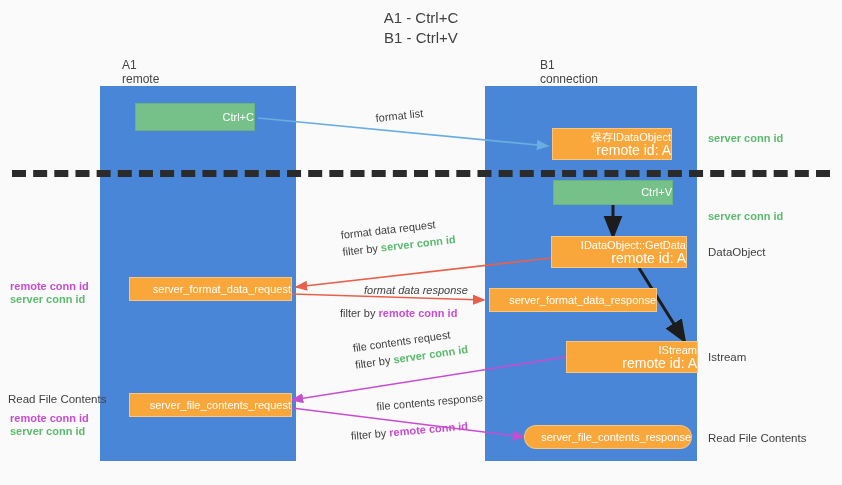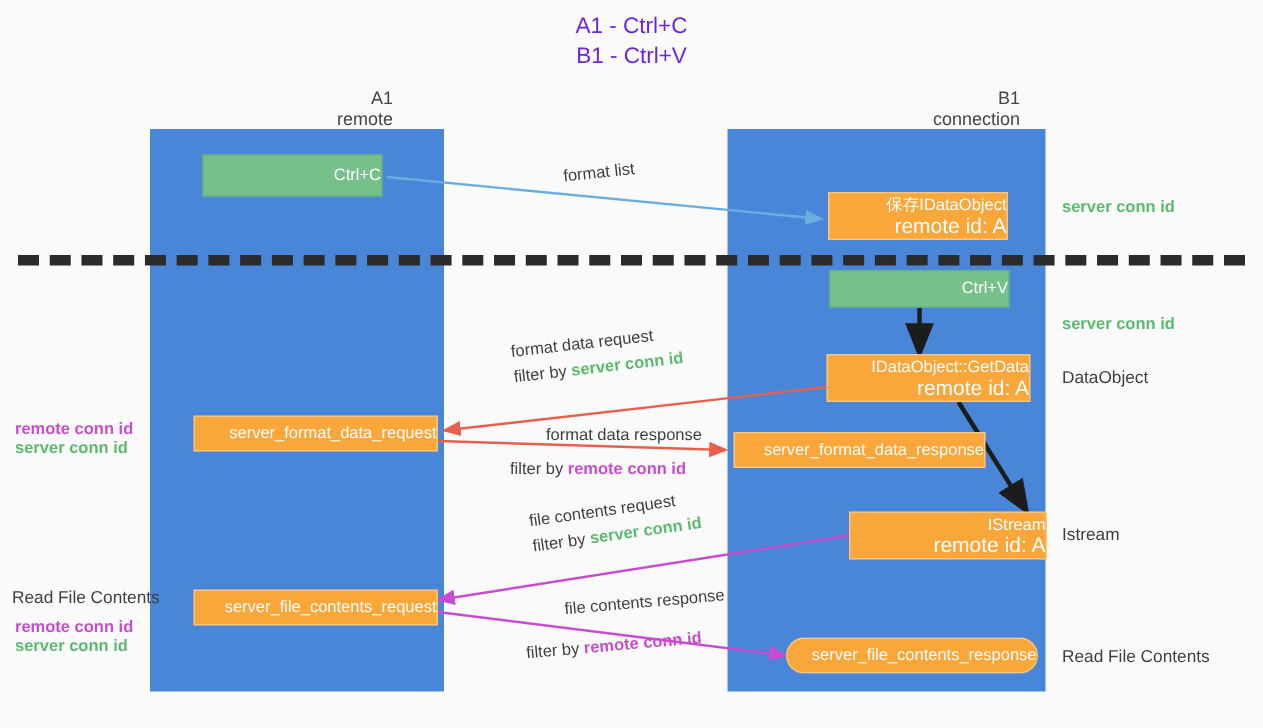--- a/index.html
+++ b/index.html
@@ -10,26 +10,26 @@
     color:#404040;
     position:relative;
     overflow:hidden;
   }
   #stage{position:absolute;left:0;top:0;width:842px;height:485px;}
   .abs{position:absolute;}
 
   
   .title{
     left:0;top:8px;width:842px;text-align:center;
-    font-size:15px;line-height:20px;color:#6d28d9;
+    font-size:15px;line-height:20px;color:#404040;
   }
 
   
   .colhead{
-    text-align:right;font-size:12px;line-height:14px;color:#444;
+    text-align:left;font-size:12px;line-height:14px;color:#444;
   }
 
   
   .lane{background:#4a86d8;}
 
   
   .box{
     box-sizing:border-box;
     display:flex;flex-direction:column;align-items:flex-end;justify-content:center;
     color:#ffffff;font-size:11px;line-height:13px;text-align:center;
@@ -152,21 +152,21 @@
   <div class="abs lbl rot" style="left:375px;top:112px;transform:rotate(-6deg);">format list</div>
 
   <div class="abs rot" style="left:340px;top:229px;transform:rotate(-6.5deg);">
     <div class="lbl">format data request</div>
     <div class="lbl" style="margin-top:4px;">
       <span>filter by </span><span class="green-t">server conn id</span>
     </div>
   </div>
 
   <div class="abs" style="left:340px;top:284px;">
-    <div class="lbl" style="margin-left:24px;">format data response</div>
+    <div class="lbl" style="margin-left:24px;font-style:italic;">format data response</div>
     <div class="lbl" style="margin-top:10px;">
       <span>filter by </span><span class="magenta-t">remote conn id</span>
     </div>
   </div>
 
   <div class="abs rot" style="left:352px;top:342px;transform:rotate(-8deg);">
     <div class="lbl">file contents request</div>
     <div class="lbl" style="margin-top:4px;">
       <span>filter by </span><span class="green-t">server conn id</span>
     </div>

